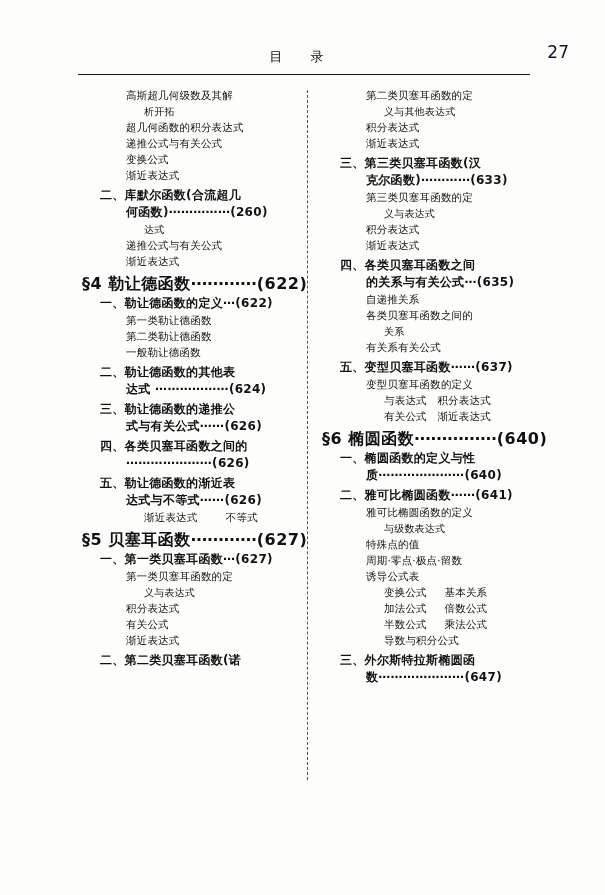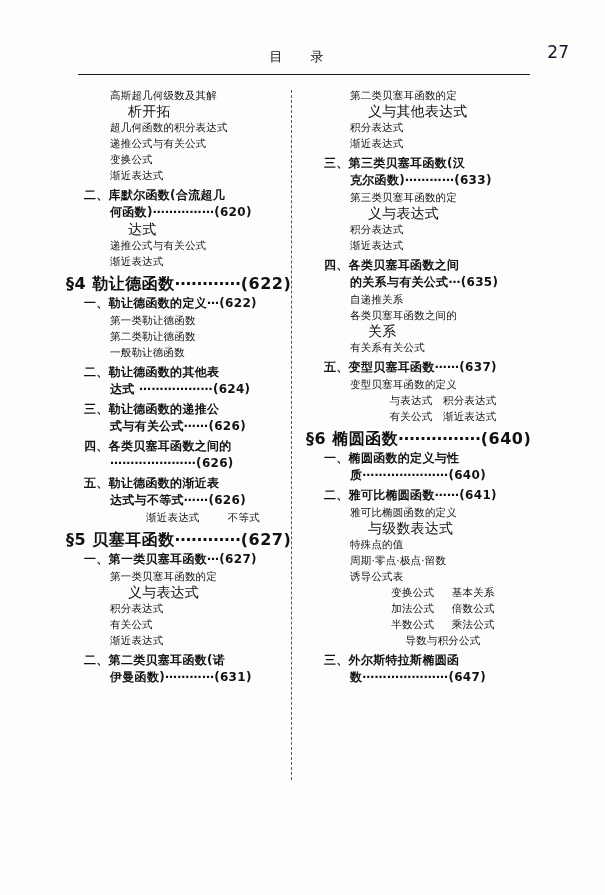--- a/index.html
+++ b/index.html
@@ -51,21 +51,21 @@
     position: absolute;
     left: 78px;
     top: 26px;
     width: 452px;
     height: 1px;
     background: #1a1a1a;
   }
   
   .columns {
     position: absolute;
-    left: 66px;
+    left: 82px;
     top: 88px;
     width: 452px;
     height: 700px;
   }
   .col {
     position: absolute;
     top: 0;
     width: 212px;
     height: 700px;
   }
@@ -110,30 +110,29 @@
     margin-top: 0px;
     margin-bottom: 2px;
     letter-spacing: 0.3px;
   }
   .lvl-2 {
     font-size: 10.5px;
     padding-left: 44px;
     letter-spacing: 0.2px;
   }
   .lvl-3 {
-    font-size: 14px;
+    font-size: 10px;
     padding-left: 62px;
     letter-spacing: 0.2px;
   }
   .two-col-row {
     font-size: 10.5px;
     padding-left: 62px;
     letter-spacing: 0.2px;
     white-space: pre;
-    text-align: center;
   }
   .spine {
     position: absolute;
     left: 6px;
     top: 800px;
     width: 10px;
     height: 70px;
     font-size: 8px;
     color: #777;
     writing-mode: vertical-rl;
@@ -152,21 +151,21 @@
 
   <div class="columns">
     <div class="col col-left" id="col-left">
         <div class="entry lvl-2">高斯超几何级数及其解</div>
         <div class="entry lvl-3">析开拓</div>
         <div class="entry lvl-2">超几何函数的积分表达式</div>
         <div class="entry lvl-2">递推公式与有关公式</div>
         <div class="entry lvl-2">变换公式</div>
         <div class="entry lvl-2">渐近表达式</div>
         <div class="entry lvl-1">二、库默尔函数(合流超几</div>
-        <div class="entry lvl-1b">何函数)⋯⋯⋯⋯⋯(620)</div>
+        <div class="entry lvl-1b">何函数)⋯⋯⋯⋯⋯(260)</div>
         <div class="entry lvl-3">达式</div>
         <div class="entry lvl-2">递推公式与有关公式</div>
         <div class="entry lvl-2">渐近表达式</div>
         <div class="entry lvl-sec">§4  勒让德函数⋯⋯⋯⋯(622)</div>
         <div class="entry lvl-1">一、勒让德函数的定义⋯(622)</div>
         <div class="entry lvl-2">第一类勒让德函数</div>
         <div class="entry lvl-2">第二类勒让德函数</div>
         <div class="entry lvl-2">一般勒让德函数</div>
         <div class="entry lvl-1">二、勒让德函数的其他表</div>
         <div class="entry lvl-1b">达式 ⋯⋯⋯⋯⋯⋯(624)</div>
@@ -178,21 +177,20 @@
         <div class="entry lvl-1b">达式与不等式⋯⋯(626)</div>
         <div class="entry two-col-row">渐近表达式        不等式</div>
         <div class="entry lvl-sec">§5  贝塞耳函数⋯⋯⋯⋯(627)</div>
         <div class="entry lvl-1">一、第一类贝塞耳函数⋯(627)</div>
         <div class="entry lvl-2">第一类贝塞耳函数的定</div>
         <div class="entry lvl-3">义与表达式</div>
         <div class="entry lvl-2">积分表达式</div>
         <div class="entry lvl-2">有关公式</div>
         <div class="entry lvl-2">渐近表达式</div>
         <div class="entry lvl-1">二、第二类贝塞耳函数(诺</div>
-        <div class="entry lvl-1b">伊曼函数)⋯⋯⋯⋯(631)</div>
       </div>
     <div class="divider"></div>
     <div class="col col-right" id="col-right">
         <div class="entry lvl-2">第二类贝塞耳函数的定</div>
         <div class="entry lvl-3">义与其他表达式</div>
         <div class="entry lvl-2">积分表达式</div>
         <div class="entry lvl-2">渐近表达式</div>
         <div class="entry lvl-1">三、第三类贝塞耳函数(汉</div>
         <div class="entry lvl-1b">克尔函数)⋯⋯⋯⋯(633)</div>
         <div class="entry lvl-2">第三类贝塞耳函数的定</div>

